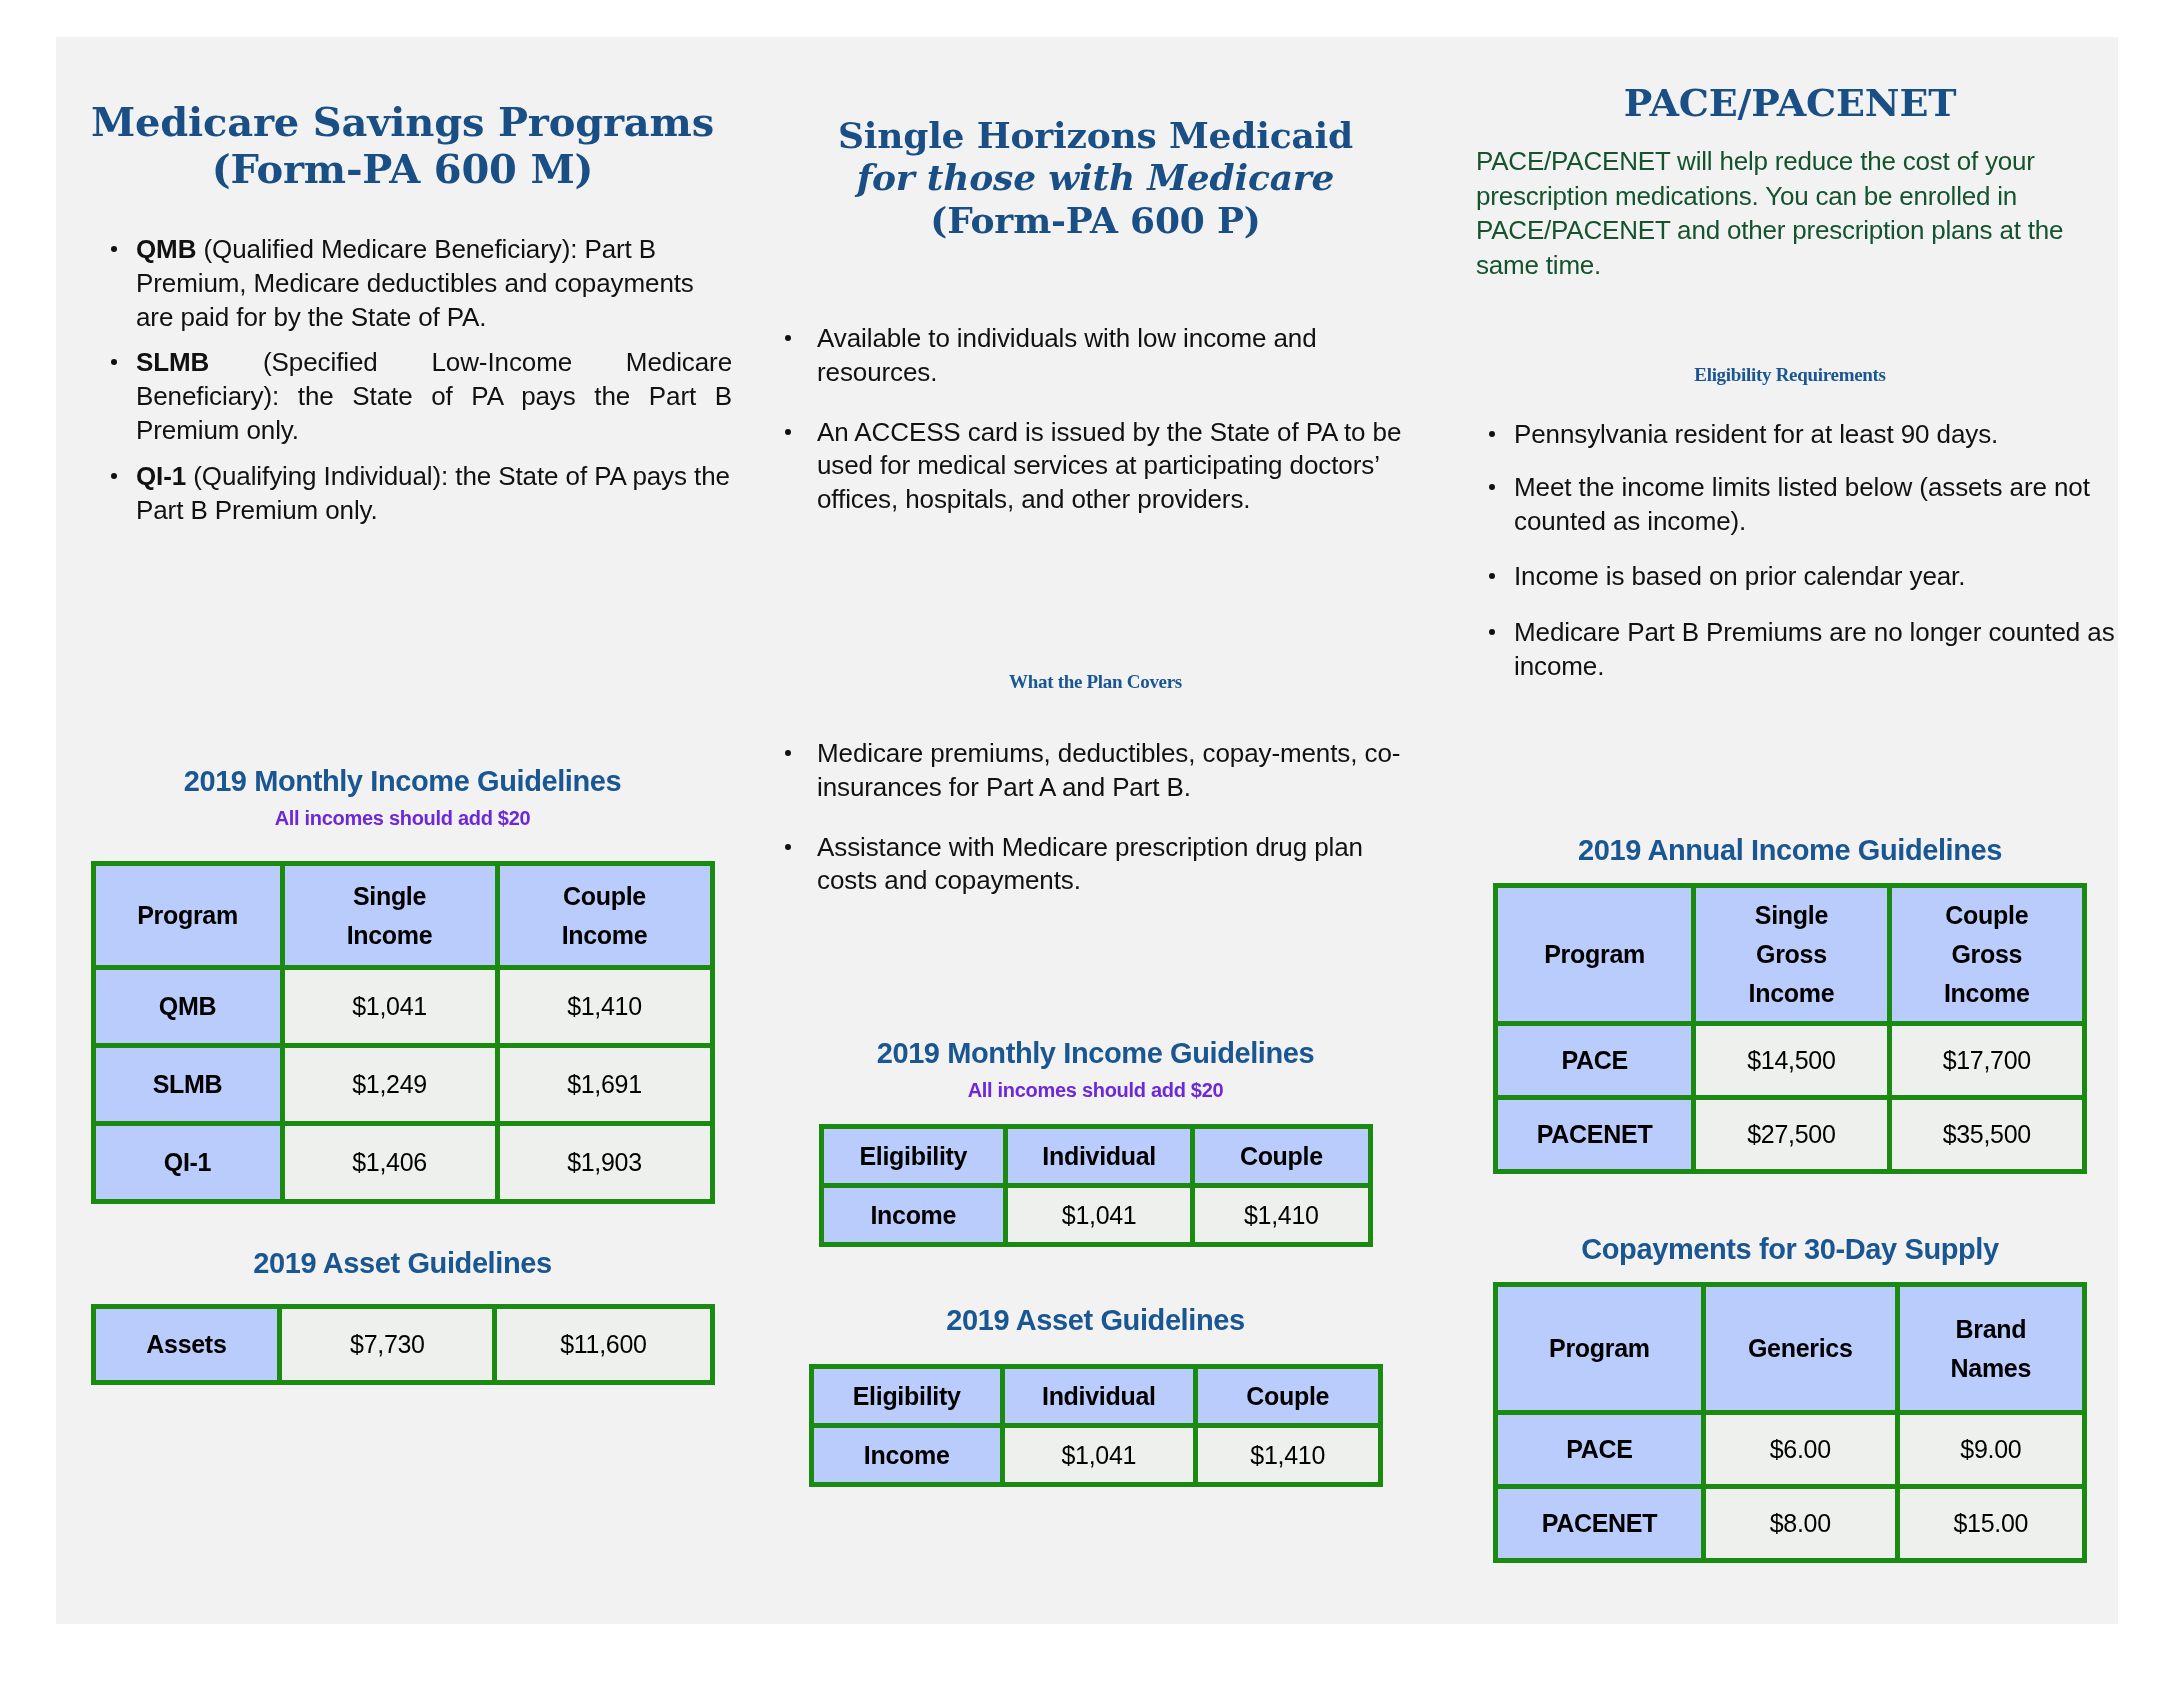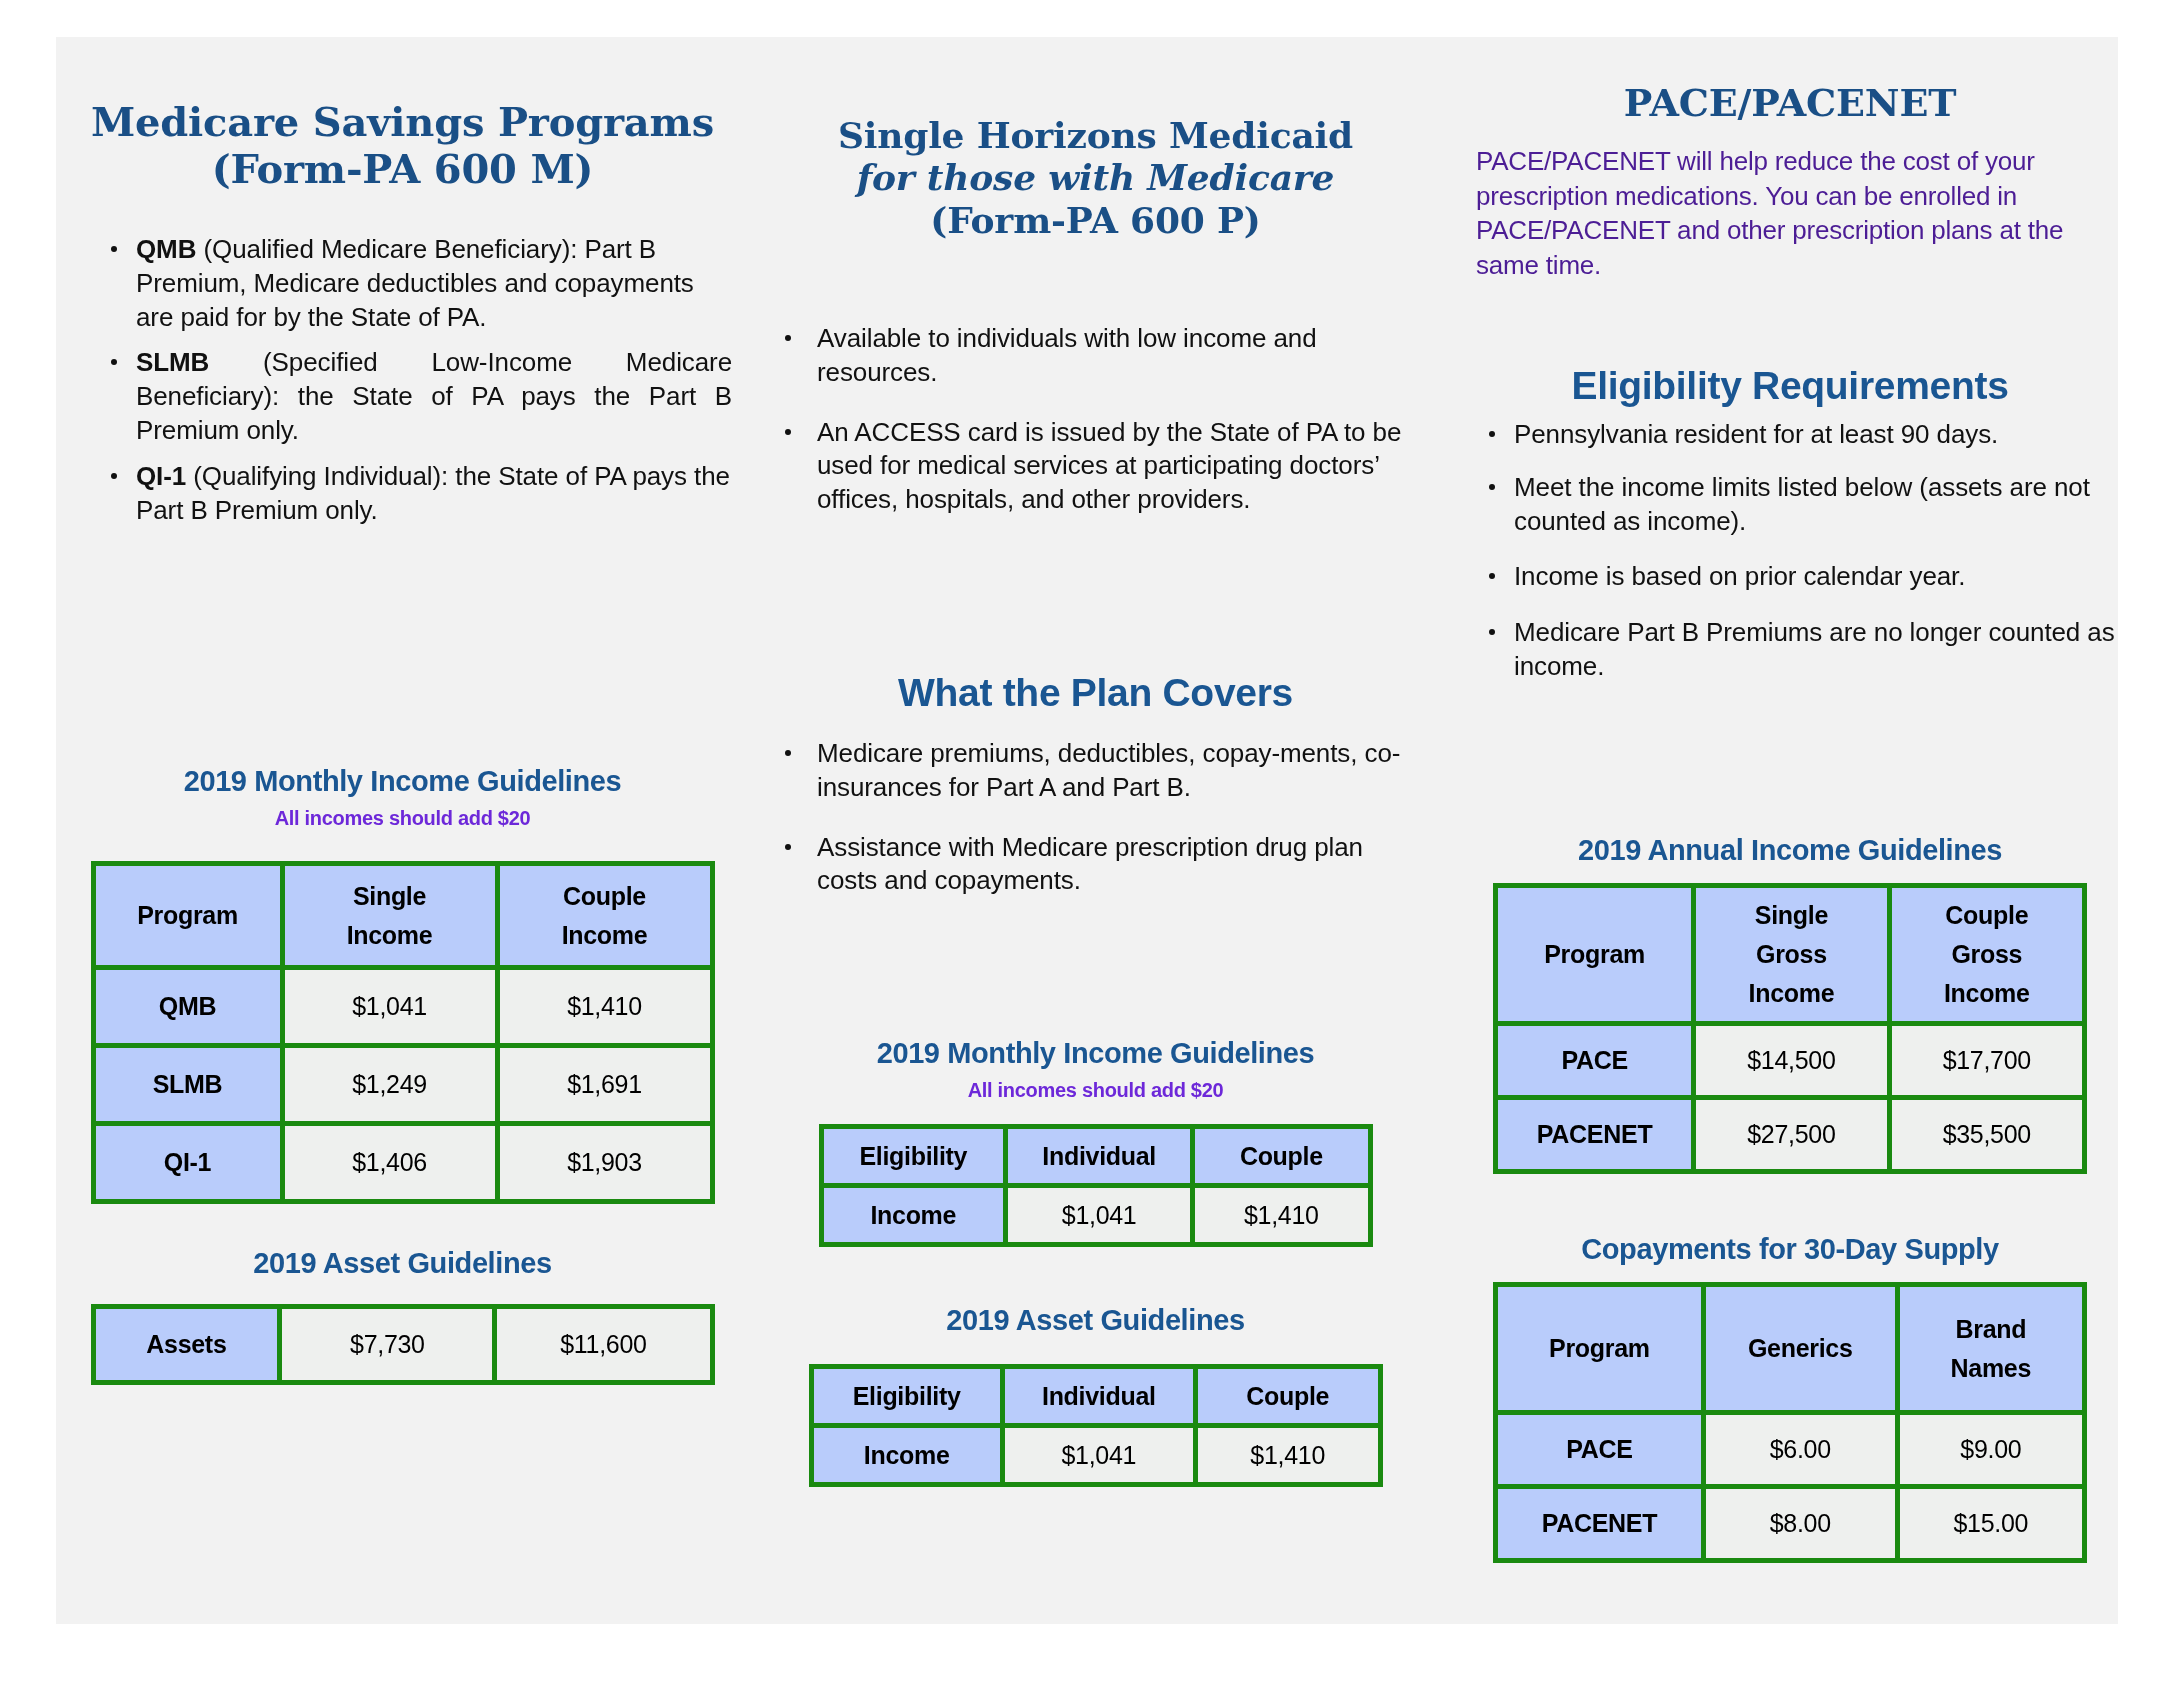--- a/index.html
+++ b/index.html
@@ -20,38 +20,39 @@
     text-align:center;
     line-height:1.18;
     letter-spacing:-0.2px;
   }
   .slab-title .ital{font-style:italic;}
 
   .sub-head{
     color:#1a5692;
     font-weight:bold;
     text-align:center;
-    font-size:39px;
+    font-size:19px;
     letter-spacing:-0.3px;
+    font-family:Liberation Serif, serif;
   }
   .tbl-title{
     color:#1a5692;
     font-weight:bold;
     text-align:center;
     font-size:29px;
     letter-spacing:-0.4px;
   }
   .tbl-note{
     color:#6d28d9;
     font-weight:bold;
     text-align:center;
     font-size:20px;
     letter-spacing:-0.3px;
   }
-  .para{font-size:26px;color:#4c1d95;line-height:1.33;letter-spacing:-0.2px;}
+  .para{font-size:26px;color:#14532d;line-height:1.33;letter-spacing:-0.2px;}
 
   ul.bl{list-style:none;margin:0;padding:0;}
   ul.bl > li{position:relative;padding-left:38px;margin-bottom:12px;font-size:26px;line-height:1.30;color:#111;letter-spacing:-0.1px;}
   ul.bl > li:before{
     content:"";position:absolute;left:13px;top:13px;
     width:6px;height:6px;border-radius:50%;background:#111;
   }
   ul.bl.wide > li{padding-left:48px;}
   ul.bl.wide > li:before{left:16px;}
   .b{font-weight:bold;}

